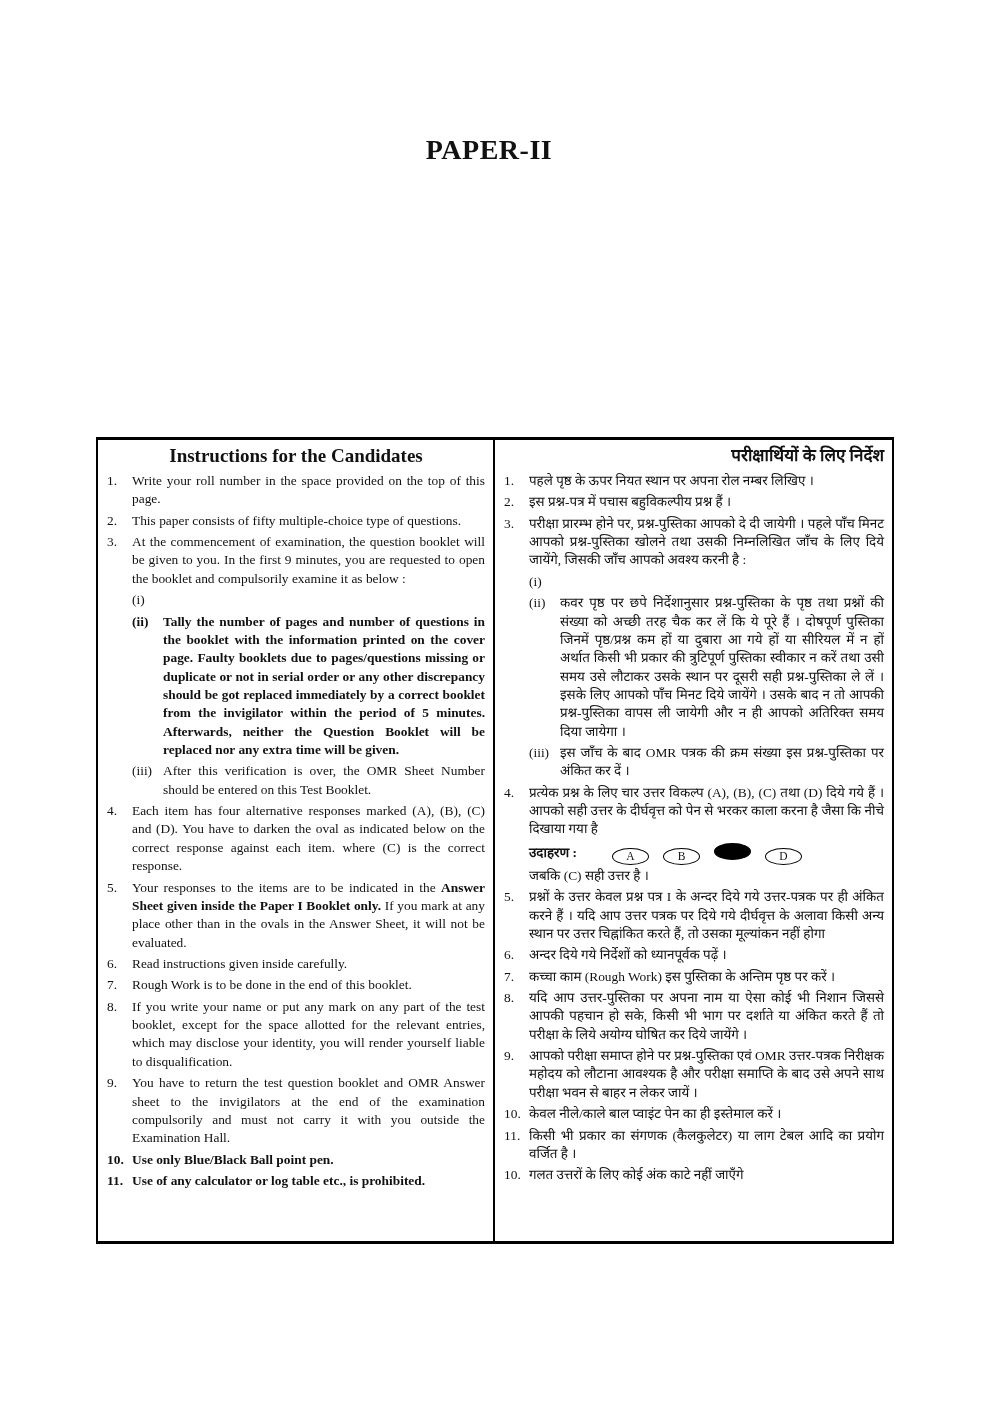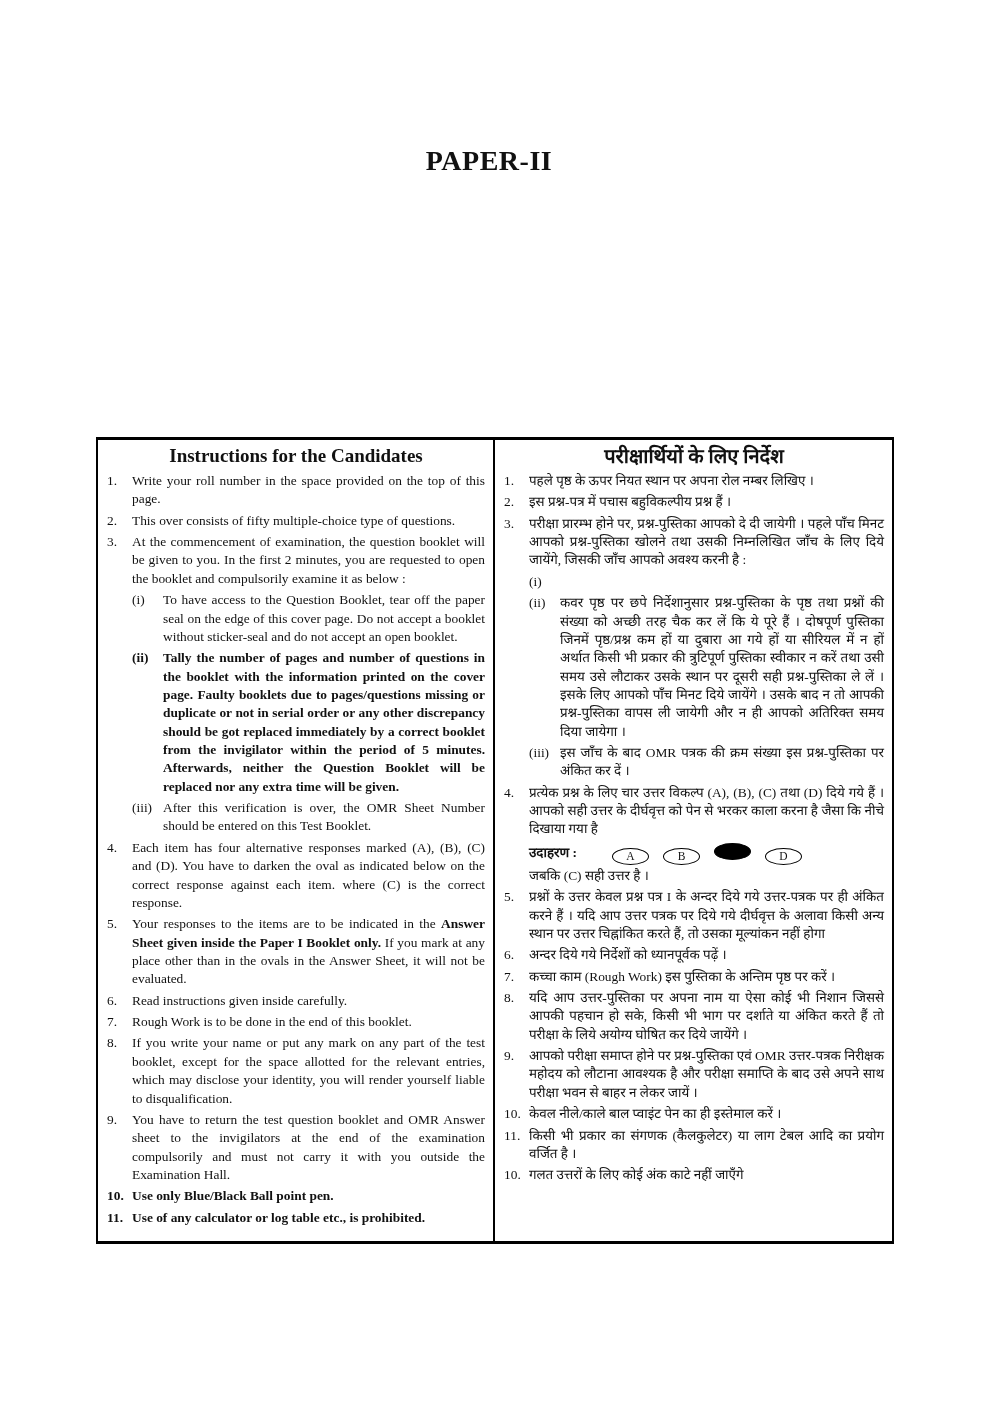--- a/index.html
+++ b/index.html
@@ -3,40 +3,40 @@
 <meta charset="utf-8">
 <style>
   * { margin:0; padding:0; box-sizing:border-box; }
   html,body { background:#ffffff; }
   body {
     width:992px; height:1403px; position:relative;
     font-family:"Liberation Serif","DejaVu Serif",serif;
     color:#111;
   }
   .page-title {
-    position:absolute; top:144px; left:0; width:978px;
+    position:absolute; top:133px; left:0; width:978px;
     text-align:center; font-weight:bold; font-size:28px; line-height:33px;
     letter-spacing:0.5px;
   }
   .instructions-table {
     position:absolute; left:96px; top:437px; width:798px; height:807px;
     border-top:3px solid #000; border-bottom:3px solid #000;
     border-left:2px solid #000; border-right:2px solid #000;
     display:flex;
   }
   .col {
     width:50%; padding:3px 8px 6px 9px; overflow:hidden;
     font-size:13.4px; line-height:1.37;
   }
   .col-en { border-right:2px solid #000; }
   .col-header {
     text-align:center; font-weight:bold; font-size:19px; line-height:24px;
     margin:1px 0 4px 0;
   }
-  .col-hi .col-header { font-size:20px; }
+  .col-hi .col-header { font-size:17px;text-align:right; }
   .item { display:flex; margin-top:3px; }
   .item .num { flex:0 0 25px; }
   .item .txt { flex:1; text-align:justify; }
   .sub { display:flex; margin-top:3px; padding-left:25px; }
   .sub .snum { flex:0 0 31px; }
   .sub .txt { flex:1; text-align:justify; }
   .bold, .bold .num, .bold .txt { font-weight:bold; }
   .example-row { margin:4px 0 2px 0; white-space:nowrap; }
   .example-label { font-weight:bold; margin-right:28px; }
   .oval {
@@ -59,29 +59,28 @@
 
   <div class="col col-en">
     <div class="col-header">Instructions for the Candidates</div>
 
     <div class="item">
       <span class="num">1.</span>
       <span class="txt">Write your roll number in the space provided on the top of this page.</span>
     </div>
     <div class="item">
       <span class="num">2.</span>
-      <span class="txt">This over consists of fifty multiple-choice type of questions.</span>
+      <span class="txt">This paper consists of fifty multiple-choice type of questions.</span>
     </div>
     <div class="item">
       <span class="num">3.</span>
-      <span class="txt">At the commencement of examination, the question booklet will be given to you. In the first 2 minutes, you are requested to open the booklet and compulsorily examine it as below :</span>
+      <span class="txt">At the commencement of examination, the question booklet will be given to you. In the first 9 minutes, you are requested to open the booklet and compulsorily examine it as below :</span>
     </div>
     <div class="sub">
       <span class="snum">(i)</span>
-      <span class="txt">To have access to the Question Booklet, tear off the paper seal on the edge of this cover page. Do not accept a booklet without sticker-seal and do not accept an open booklet.</span>
     </div>
     <div class="sub bold">
       <span class="snum">(ii)</span>
       <span class="txt">Tally the number of pages and number of questions in the booklet with the information printed on the cover page. Faulty booklets due to pages/questions missing or duplicate or not in serial order or any other discrepancy should be got replaced immediately by a correct booklet from the invigilator within the period of 5 minutes. Afterwards, neither the Question Booklet will be replaced nor any extra time will be given.</span>
     </div>
     <div class="sub">
       <span class="snum">(iii)</span>
       <span class="txt">After this verification is over, the OMR Sheet Number should be entered on this Test Booklet.</span>
     </div>
     <div class="item">

